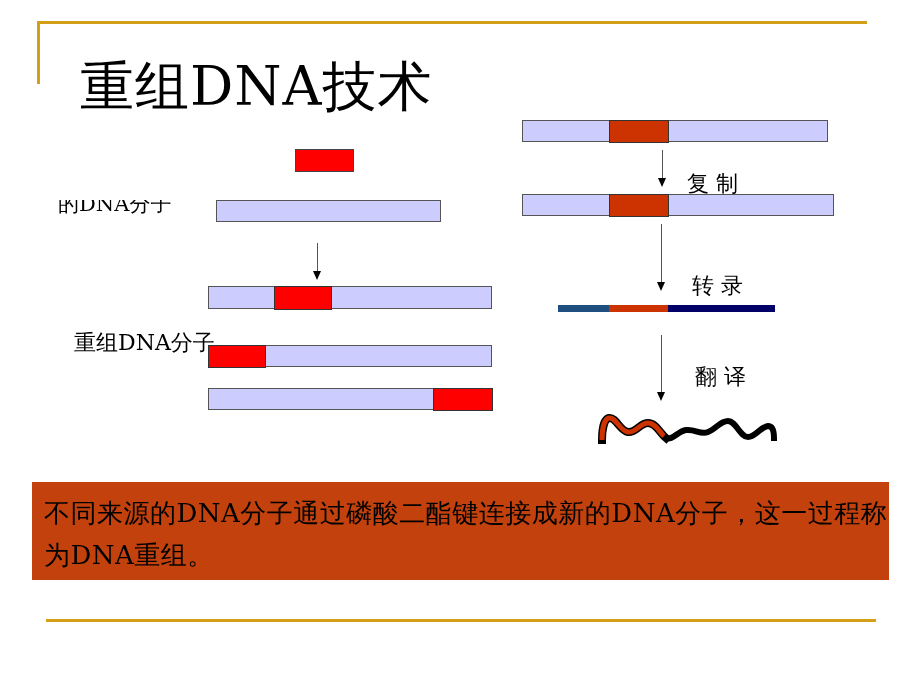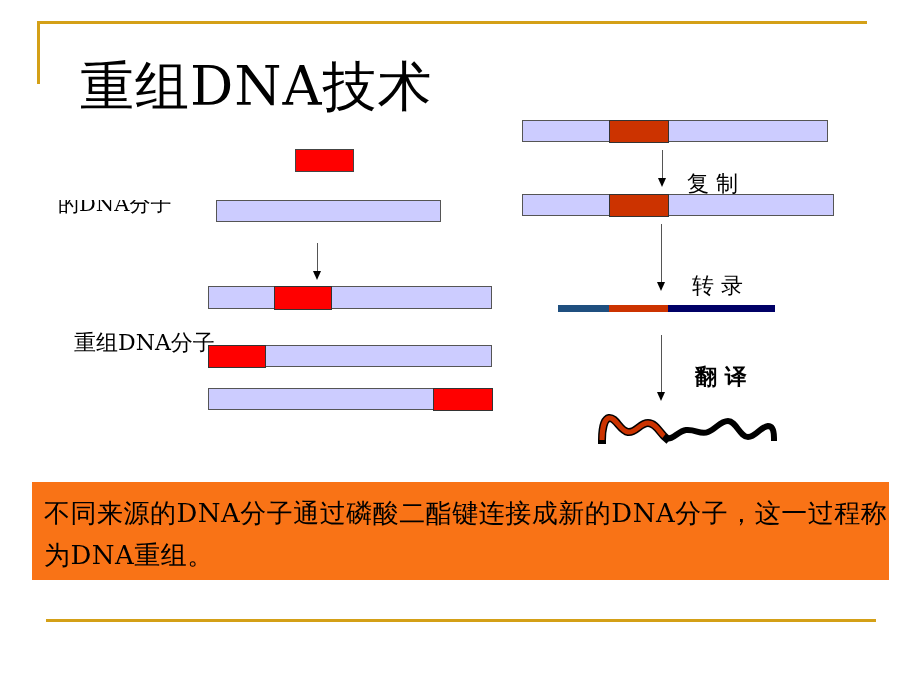--- a/index.html
+++ b/index.html
@@ -42,21 +42,21 @@
     .side-label {
       position: absolute; white-space: nowrap;
       font-family: "DejaVu Serif", "Liberation Serif", serif;
       font-size: 22px; line-height: 26px;
     }
     .clip-label { position: absolute; overflow: hidden; }
     .mrna { position: absolute; left: 558px; top: 305px; width: 217px; height: 7px; display: flex; }
     .mrna span { display: block; height: 100%; }
     .note {
       position: absolute; left: 32px; top: 482px; width: 857px; height: 98px;
-      background: #f97316; box-sizing: border-box; padding: 10px 0 0 12px;
+      background: #c2410c; box-sizing: border-box; padding: 10px 0 0 12px;
       font-family: "DejaVu Serif", "Liberation Serif", serif;
       font-size: 26px; line-height: 42px; letter-spacing: 0.5px;
     }
   </style>
 </head>
 <body>
 
 <div class="gold-v" style="left:37px; top:22px; height:62px;"></div>
 <div class="gold-h" style="left:37px; top:21px; width:830px;"></div>
 <div class="gold-h" style="left:46px; top:619px; width:830px;"></div>
@@ -100,21 +100,21 @@
 <div class="arrow" style="left:661px; top:224px; height:65px;"></div>
 <div class="label" style="left:692px; top:259px;">转 录</div>
 
 <div class="mrna">
   <span style="width:51px; background:#1f4f7f;"></span>
   <span style="width:59px; background:#cc3300;"></span>
   <span style="width:107px; background:#000066;"></span>
 </div>
 
 <div class="arrow" style="left:661px; top:335px; height:64px;"></div>
-<div class="label" style="left:695px; top:350px;font-weight:bold;">翻 译</div>
+<div class="label" style="left:695px; top:350px;">翻 译</div>
 
 <svg class="abs" style="left:590px; top:405px;" width="200" height="50" viewBox="0 0 200 50">
   <path d="M76 33 C 82 36, 88 26, 96 25 C 106 24, 110 30, 118 27 C 126 24, 130 16, 138 16 C 146 16, 150 32, 158 32 C 166 32, 170 22, 178 21 C 183 21, 184 28, 184 33" fill="none" stroke="#000" stroke-width="6" stroke-linecap="square" stroke-linejoin="round"></path>
   <path d="M12 35 C 12 25, 14 14, 19 13 C 26 12, 30 26, 38 27 C 46 28, 50 18, 58 18 C 66 18, 70 28, 76 33" fill="none" stroke="#000" stroke-width="8" stroke-linecap="square" stroke-linejoin="round"></path>
   <path d="M12 35 C 12 25, 14 14, 19 13 C 26 12, 30 26, 38 27 C 46 28, 50 18, 58 18 C 66 18, 70 28, 74 31" fill="none" stroke="#cc3300" stroke-width="5" stroke-linecap="butt" stroke-linejoin="round"></path>
 </svg>
 
 <div class="note">不同来源的DNA分子通过磷酸二酯键连接成新的DNA分子，这一过程称为DNA重组。</div>
 
 </body></html>

